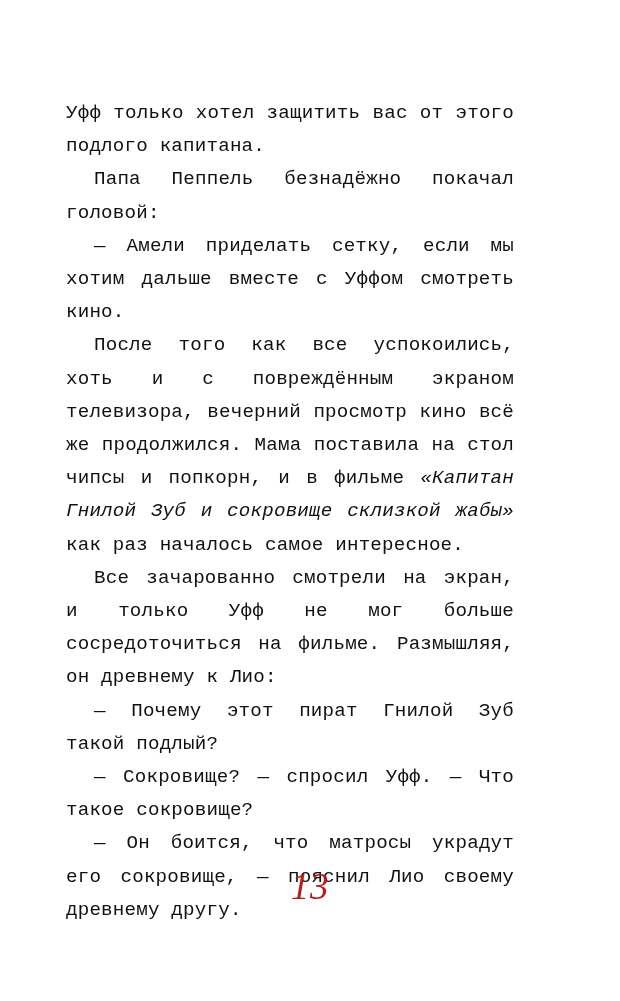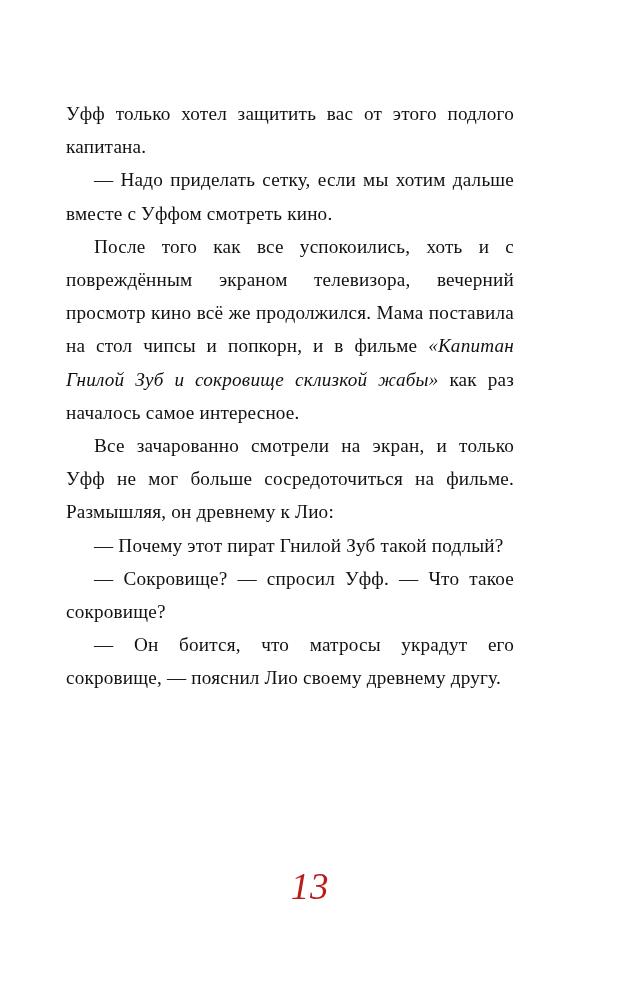--- a/index.html
+++ b/index.html
@@ -33,20 +33,21 @@
     padding: 0;
     font-size: 19.2px;
     line-height: 33.2px;
     text-align: justify;
     text-justify: inter-word;
     text-indent: 28px;
     hyphens: manual;
     -webkit-hyphens: manual;
     color: #111111;
     letter-spacing: 0.01em;
+    font-family: Liberation Mono, monospace;
   }
   p.para.no-indent {
     text-indent: 0;
   }
   
   .film-title {
     font-style: italic;
   }
   .page-number {
     position: absolute;
@@ -65,22 +66,23 @@
 </style>
 </head>
 <body>
 
 <div class="page">
 
   <div class="text-block">
 
     <p class="para no-indent">Уфф только хотел защитить вас от этого подлого капитана.</p>
 
+    <p class="para">Папа Пеппель безнадёжно покачал головой:</p>
 
-    <p class="para">— Надо приделать сетку, если мы хотим дальше вместе с Уффом смотреть кино.</p>
+    <p class="para">— Амели приделать сетку, если мы хотим дальше вместе с Уффом смотреть кино.</p>
 
 
     <p class="para"><span>После того как все успокоились, хоть и с повреждённым экраном телевизора, вечерний просмотр кино всё же продолжился. Мама поставила на стол чипсы и попкорн, и в фильме </span><span class="film-title">«Капитан Гнилой Зуб и сокровище склизкой жабы»</span><span> как раз началось самое интересное.</span></p>
 
     <p class="para">Все зачарованно смотрели на экран, и только Уфф не мог больше сосредоточиться на фильме. Размышляя, он древнему к Лио:</p>
 
     <p class="para">— Почему этот пират Гнилой Зуб такой подлый?</p>
 
     <p class="para">— Сокровище? — спросил Уфф. — Что такое сокровище?</p>
 

